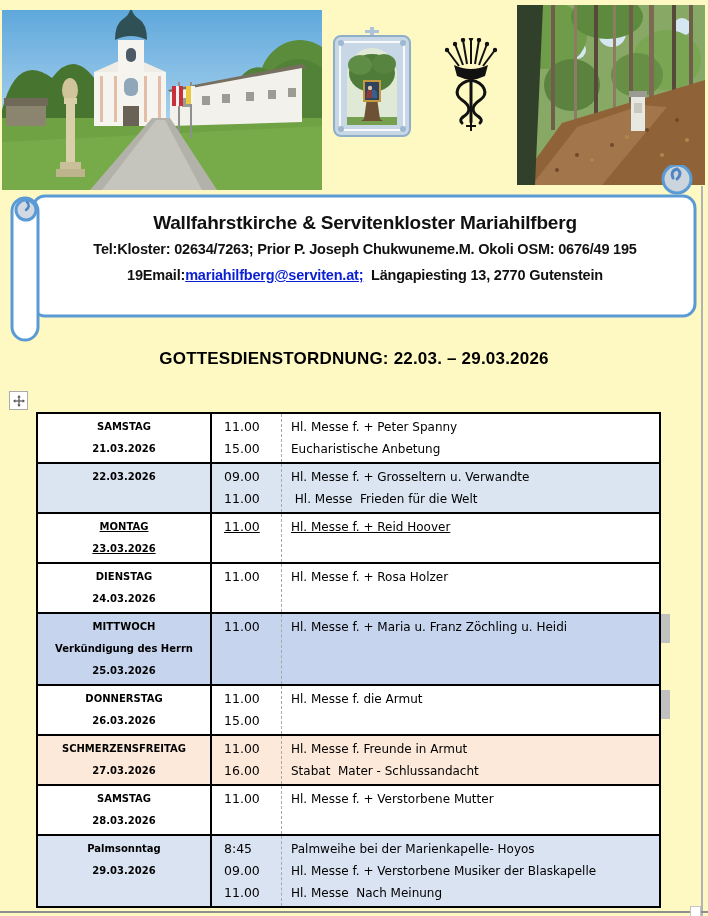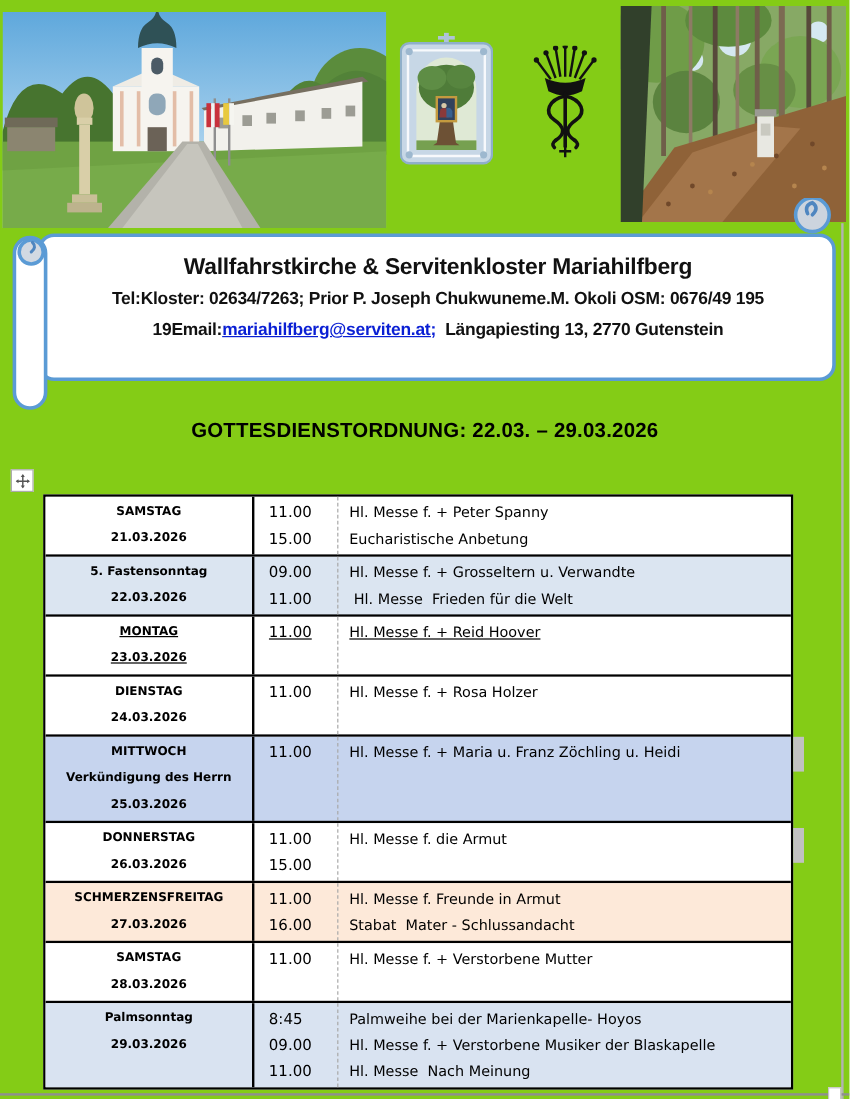--- a/index.html
+++ b/index.html
@@ -1,16 +1,16 @@
 <!DOCTYPE html>
 <html><head>
 <meta charset="utf-8">
 <style>
   html,body{margin:0;padding:0;background:#fff;}
-  .page{position:relative;width:708px;height:916px;background:#84cc16;overflow:hidden;
+  .page{position:relative;width:708px;height:916px;background:#fef9c3;overflow:hidden;
         font-family:"Liberation Sans",sans-serif;}
   .photo{position:absolute;overflow:hidden;}
   .photo svg{display:block;width:100%;height:100%;}
   .photo-left{left:2px;top:10px;width:320px;height:180px;}
   .icon-frame{left:333px;top:27px;width:78px;height:113px;}
   .monogram{left:441px;top:38px;width:60px;height:94px;}
   .photo-right{left:517px;top:5px;width:188px;height:180px;}
 
   .banner{position:absolute;left:5px;top:165px;width:698px;height:180px;}
   .banner svg{position:absolute;left:0;top:0;}
@@ -241,21 +241,20 @@
           <div class="tline">11.00</div>
           <div class="tline">15.00</div>
         </div>
         <div class="cell desc">
           <div class="tline">Hl. Messe f. + Peter Spanny</div>
           <div class="tline">Eucharistische Anbetung</div>
         </div>
       </div>
       <div class="trow" style="background: rgb(219, 229, 241);">
         <div class="cell day">
-          <div class="dline">5. Fastensonntag</div>
           <div class="dline">22.03.2026</div>
         </div>
         <div class="cell time">
           <div class="tline">09.00</div>
           <div class="tline">11.00</div>
         </div>
         <div class="cell desc">
           <div class="tline">Hl. Messe f. + Grosseltern u. Verwandte</div>
           <div class="tline"> Hl. Messe  Frieden für die Welt</div>
         </div>

